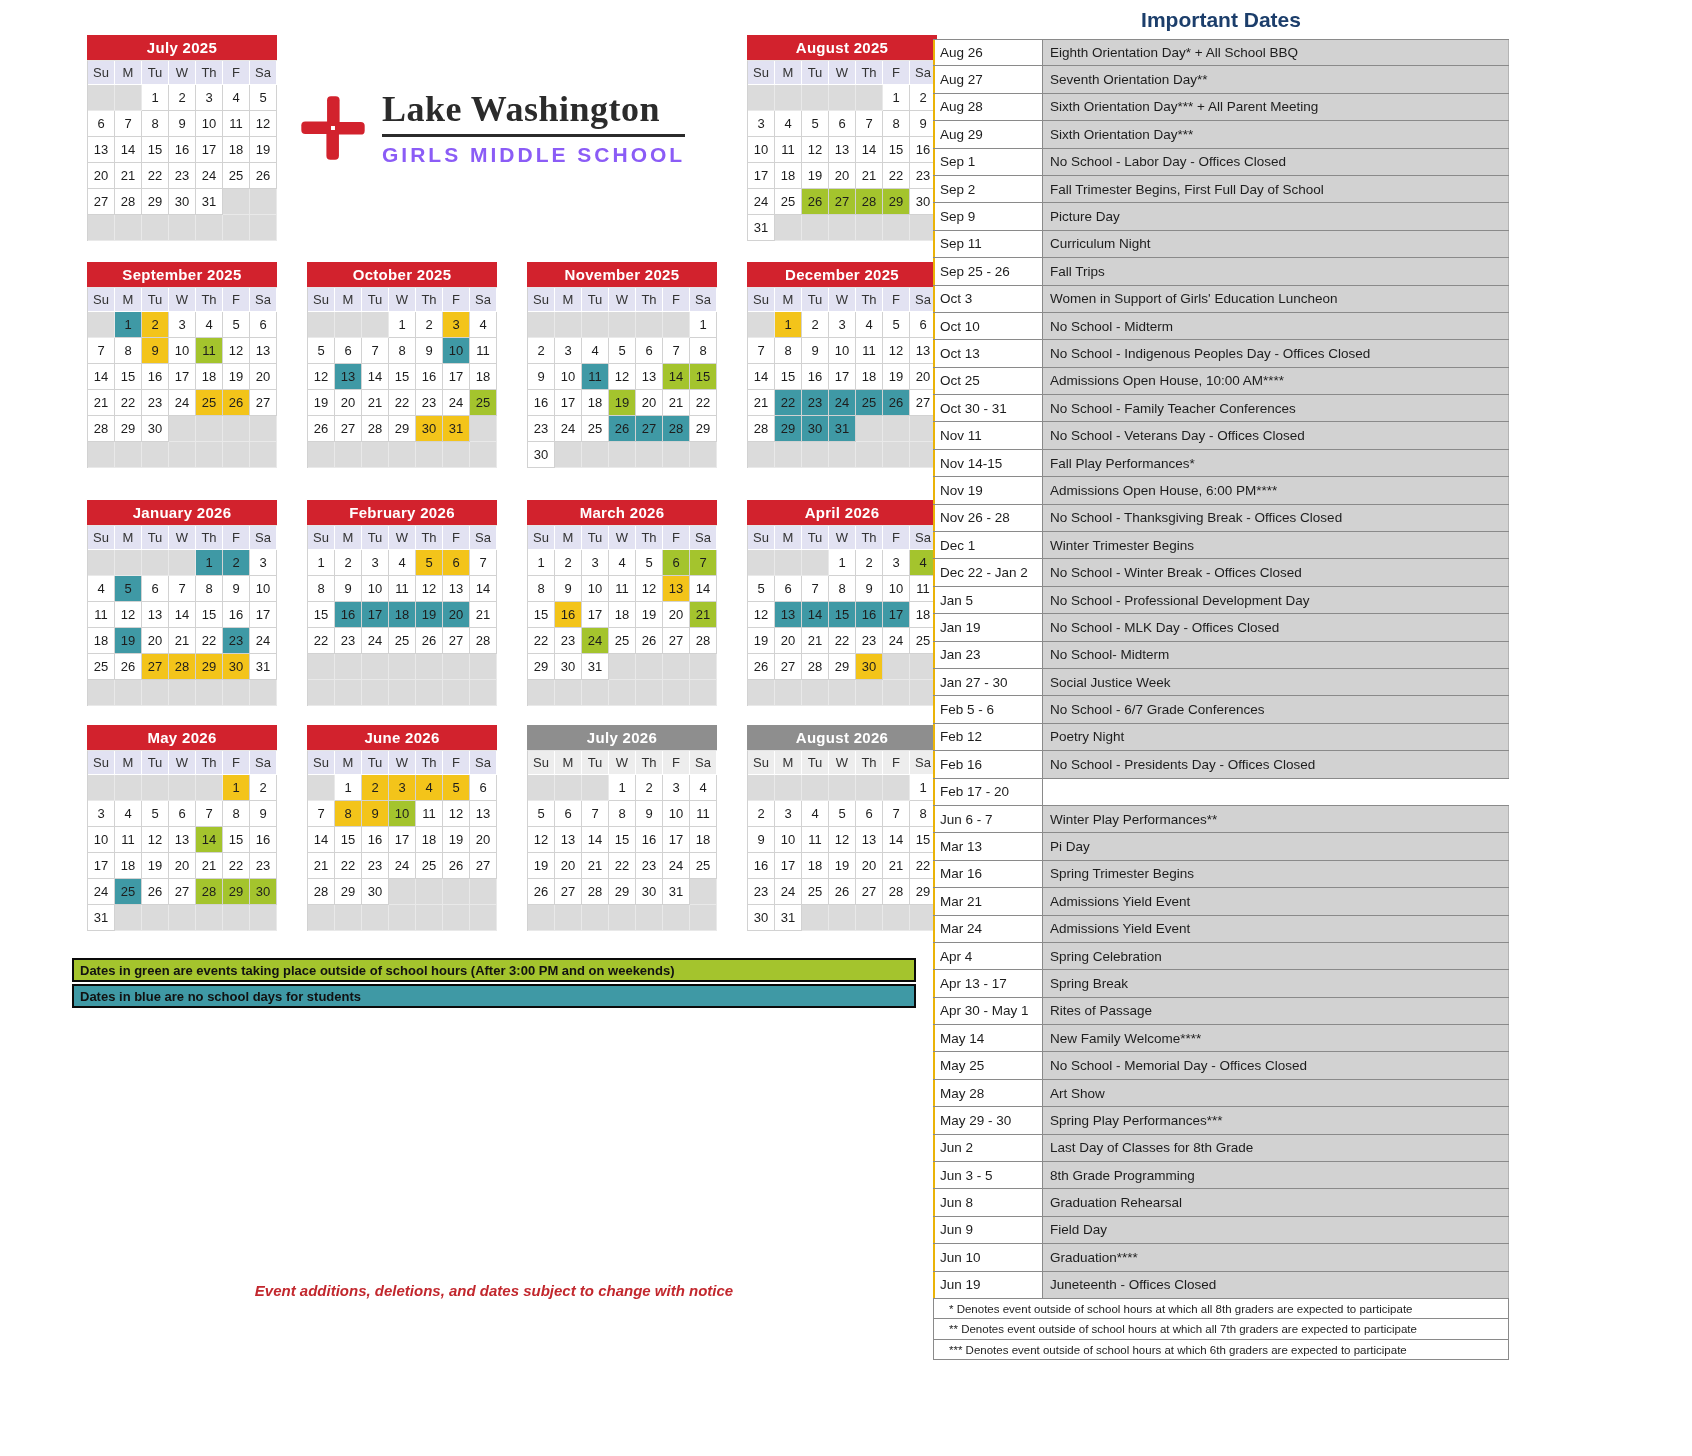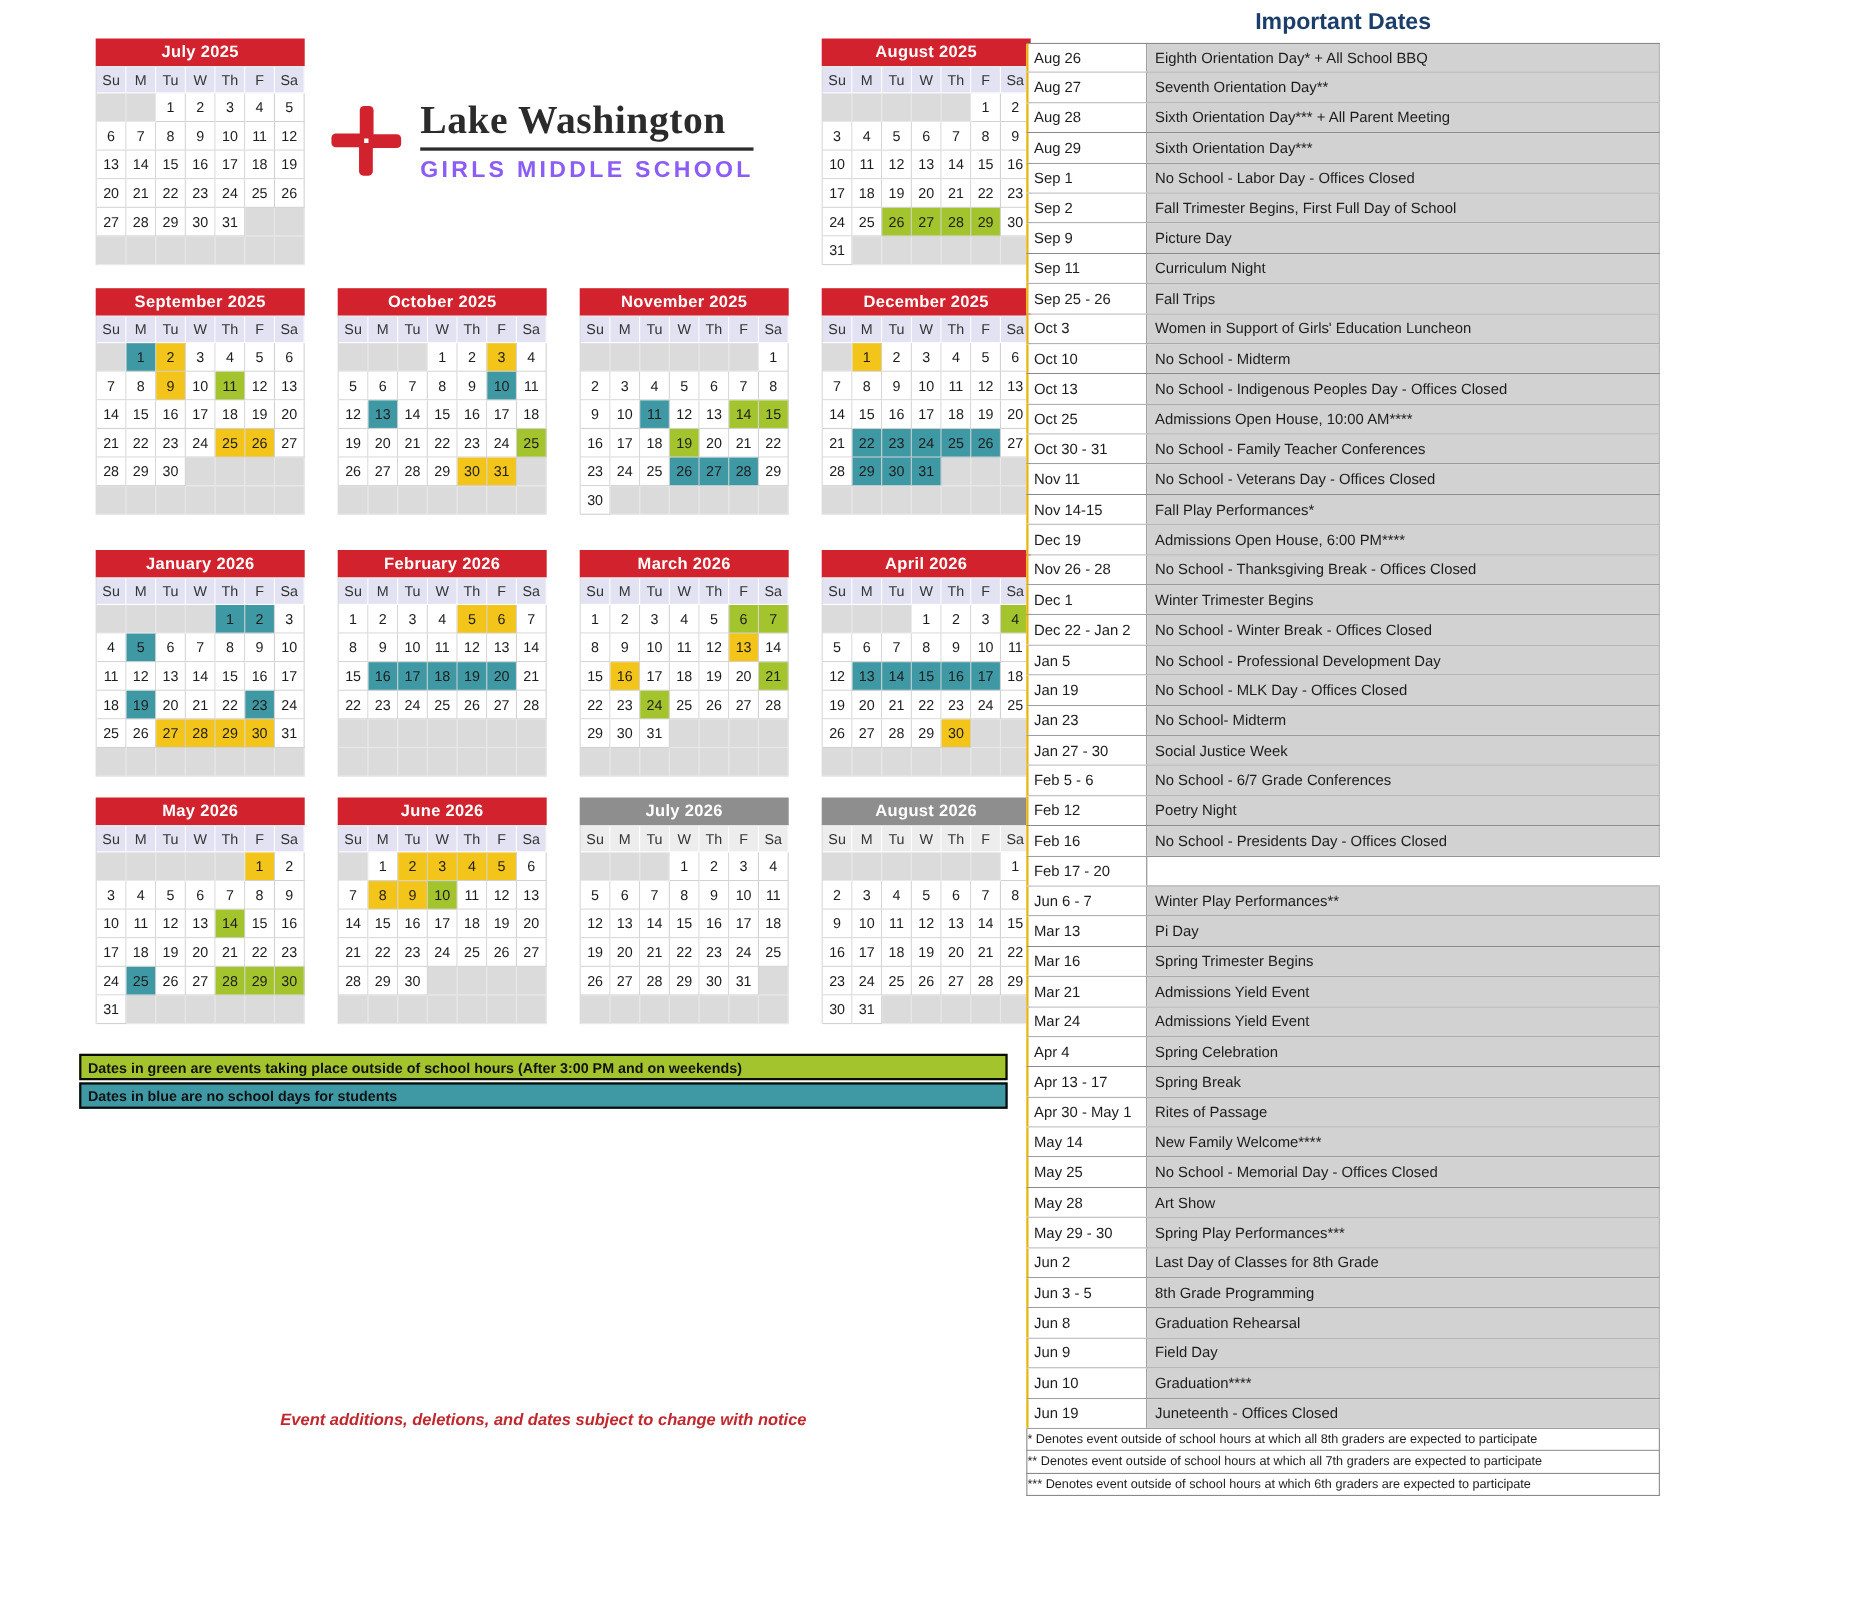--- a/index.html
+++ b/index.html
@@ -68,21 +68,21 @@
     display:flex;align-items:center;padding-left:5px;white-space:nowrap;
   }
   .idate-event{
     flex:1;background:var(--descgray);border-right:1px solid #b4b4b4;
     font-size:13.5px;color:#1d1d1d;display:flex;align-items:center;padding-left:7px;
     white-space:nowrap;overflow:hidden;
   }
   .footnote-row{
     box-sizing:border-box;height:20.5px;border:1px solid #8a8a8a;border-top:none;
     background:#fff;font-size:11.5px;color:#1d1d1d;display:flex;align-items:center;
-    padding-left:0;white-space:nowrap;overflow:hidden;
+    padding-left:15px;white-space:nowrap;overflow:hidden;
   }
 </style>
 </head>
 <body>
 
 <div id="cal-area">
     <div class="month" style="left: 72px; top: 35px;">
       <div class="month-title red">July 2025</div>
       <div class="month-body">
         <div class="dow-row">
@@ -1119,21 +1119,21 @@
       </div>
       <div class="idate-row">
         <div class="idate-date">Nov 11</div>
         <div class="idate-event">No School - Veterans Day - Offices Closed</div>
       </div>
       <div class="idate-row">
         <div class="idate-date">Nov 14-15</div>
         <div class="idate-event">Fall Play Performances*</div>
       </div>
       <div class="idate-row">
-        <div class="idate-date">Dec 19</div>
+        <div class="idate-date">Nov 19</div>
         <div class="idate-event">Admissions Open House, 6:00 PM****</div>
       </div>
       <div class="idate-row">
         <div class="idate-date">Nov 26 - 28</div>
         <div class="idate-event">No School - Thanksgiving Break - Offices Closed</div>
       </div>
       <div class="idate-row">
         <div class="idate-date">Dec 1</div>
         <div class="idate-event">Winter Trimester Begins</div>
       </div>

